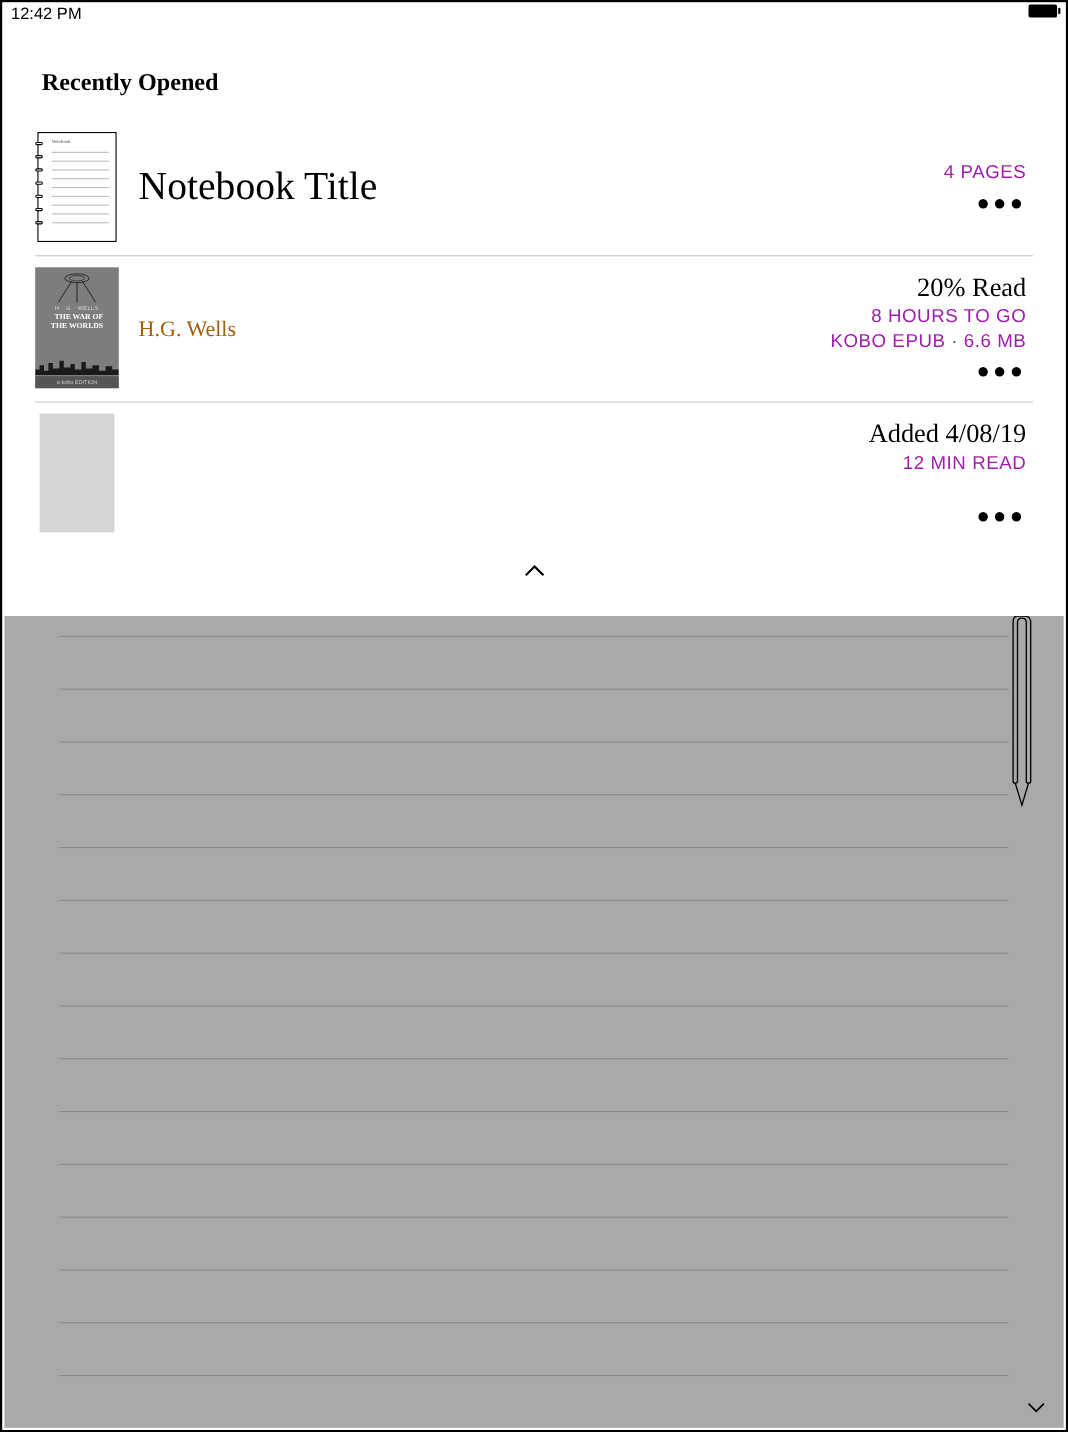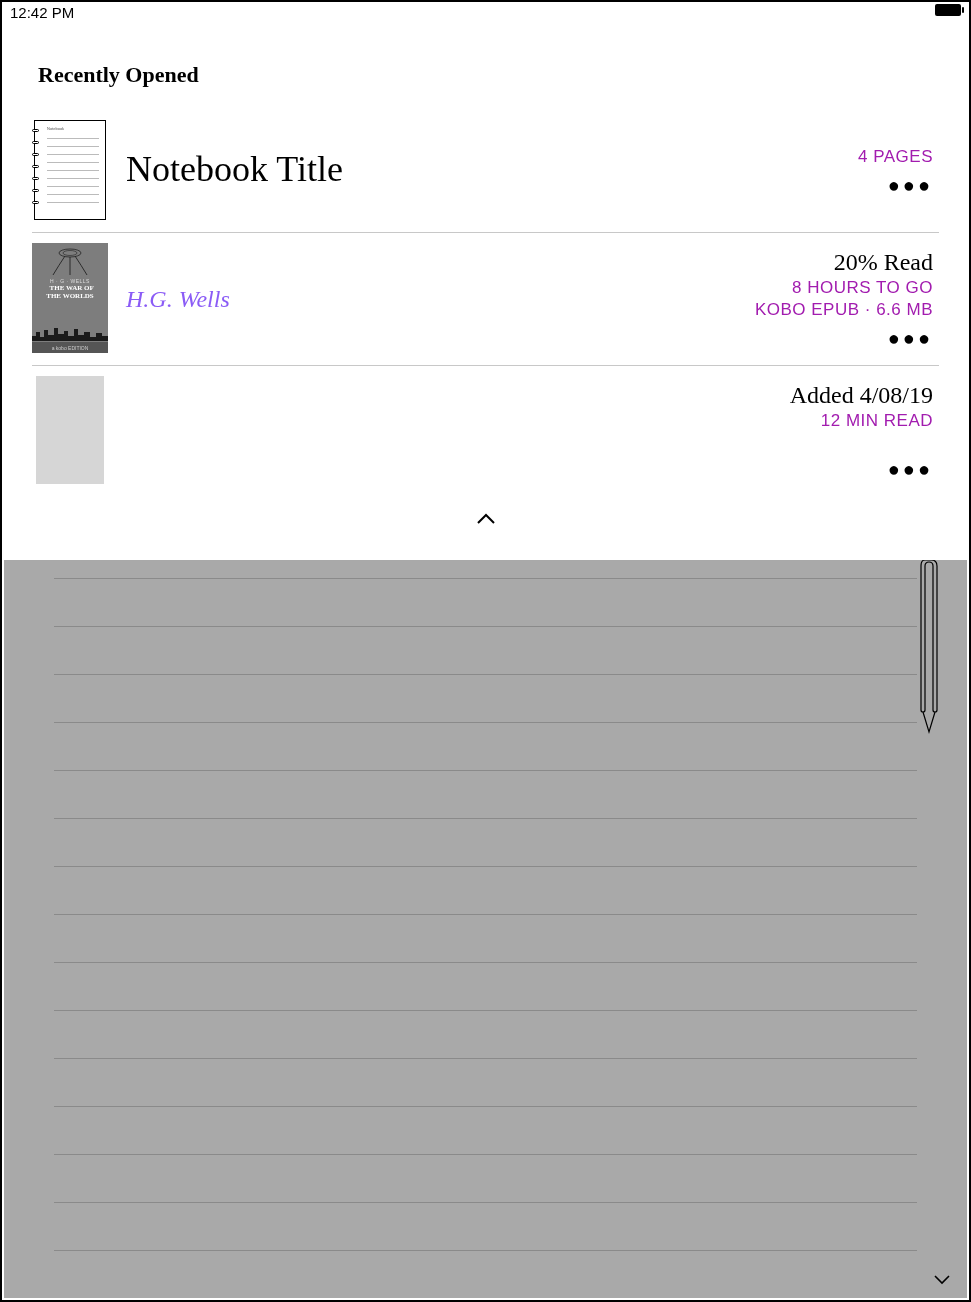--- a/index.html
+++ b/index.html
@@ -11,21 +11,21 @@
   .status-bar .battery::after { content: ''; position: absolute; right: -3px; top: 3px; width: 2px; height: 6px; background: #000; border-radius: 1px; }
 
   .panel { padding: 10px 30px 0 30px; }
   .section-title { font-size: 22px; font-weight: 600; margin: 28px 0 22px 6px; }
 
   .item-row { display: flex; align-items: center; padding: 10px 0 12px 0; border-bottom: 1px solid #c8c8c8; }
   .item-row:first-of-type { padding-top: 0; }
   .thumb { width: 76px; display: flex; justify-content: center; }
   .info { flex: 1; padding-left: 18px; }
   .title { font-size: 36px; font-weight: 500; line-height: 1.15; }
-  .subtitle { font-size: 24px; color: #8b5cf6; margin-top: 2px; font-style: italic; }
+  .subtitle { font-size: 20px; color: #a16207; margin-top: 2px; }
   .meta { text-align: right; display: flex; flex-direction: column; align-items: flex-end; min-width: 220px; padding-right: 6px; }
   .meta-primary { font-size: 24px; }
   .meta-secondary { font-family: 'Helvetica Neue', Arial, sans-serif; font-size: 17px; letter-spacing: 0.5px; color: #a21caf; margin-top: 2px; }
   .more-dots { font-size: 20px; letter-spacing: 3px; margin-top: 8px; line-height: 1; cursor: pointer; }
 
   
   .nb-thumb { width: 72px; height: 100px; border: 1px solid #000; background: #fff; position: relative; padding: 10px 6px 6px 12px; }
   .nb-thumb .nb-title { font-size: 4px; font-family: Arial, sans-serif; color: #555; position: absolute; top: 5px; left: 12px; }
   .nb-thumb .nb-line { height: 1px; background: #bbb; margin-top: 7px; }
   .nb-thumb .ring { position: absolute; left: -3px; width: 7px; height: 3px; border: 1px solid #000; border-radius: 2px; background: #fff; }

